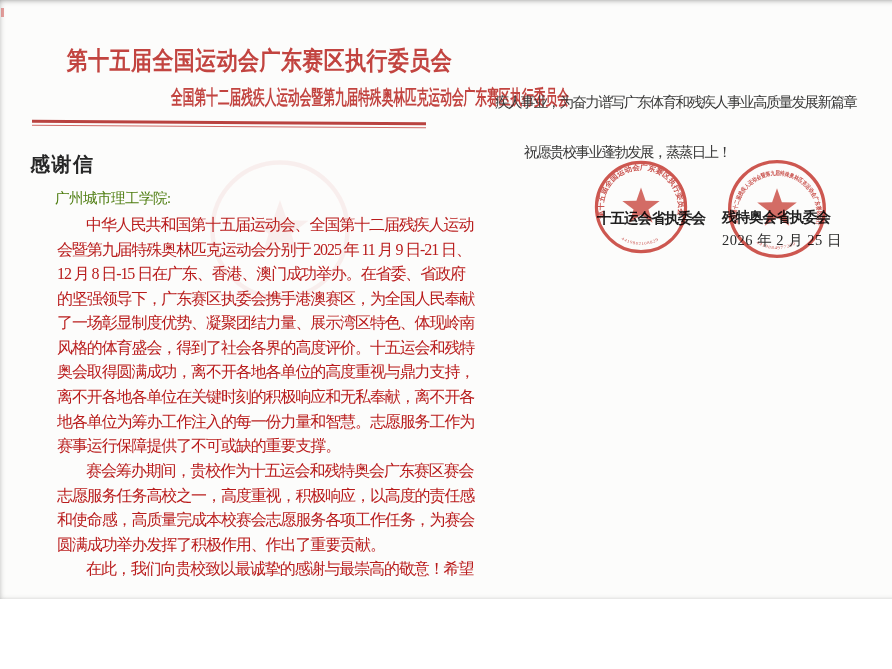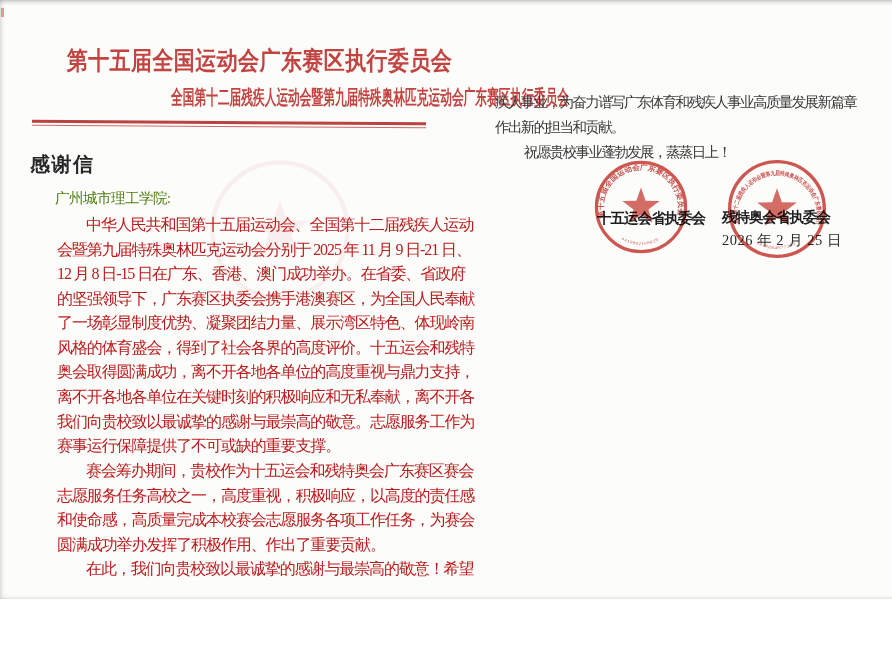--- a/index.html
+++ b/index.html
@@ -86,35 +86,34 @@
     <div class="salut">广州城市理工学院:</div>
 
     <div class="bl ind" style="top:175px">中华人民共和国第十五届运动会、全国第十二届残疾人运动</div>
     <div class="bl" style="top:200px">会暨第九届特殊奥林匹克运动会分别于 2025 年 11 月 9 日-21 日、</div>
     <div class="bl" style="top:224px">12 月 8 日-15 日在广东、香港、澳门成功举办。在省委、省政府</div>
     <div class="bl" style="top:249px">的坚强领导下，广东赛区执委会携手港澳赛区，为全国人民奉献</div>
     <div class="bl" style="top:273px">了一场彰显制度优势、凝聚团结力量、展示湾区特色、体现岭南</div>
     <div class="bl" style="top:298px">风格的体育盛会，得到了社会各界的高度评价。十五运会和残特</div>
     <div class="bl" style="top:322px">奥会取得圆满成功，离不开各地各单位的高度重视与鼎力支持，</div>
     <div class="bl" style="top:347px">离不开各地各单位在关键时刻的积极响应和无私奉献，离不开各</div>
-    <div class="bl" style="top:372px">我们向贵校致以最诚挚的感谢与最崇高的敬意。志愿服务工作为</div>
+    <div class="bl" style="top:372px">地各单位为筹办工作注入的每一份力量和智慧。志愿服务工作为</div>
     <div class="bl" style="top:396px">赛事运行保障提供了不可或缺的重要支撑。</div>
     <div class="bl ind" style="top:421px">赛会筹办期间，贵校作为十五运会和残特奥会广东赛区赛会</div>
     <div class="bl" style="top:446px">志愿服务任务高校之一，高度重视，积极响应，以高度的责任感</div>
     <div class="bl" style="top:470px">和使命感，高质量完成本校赛会志愿服务各项工作任务，为赛会</div>
     <div class="bl" style="top:495px">圆满成功举办发挥了积极作用、作出了重要贡献。</div>
     <div class="bl ind" style="top:519px">在此，我们向贵校致以最诚挚的感谢与最崇高的敬意！希望</div>
 
     <div class="rule-bottom"></div>
   </div>
 
   <div class="page page-right">
 
     <div class="rl" style="top:8px">疾人事业，为奋力谱写广东体育和残疾人事业高质量发展新篇章</div>
-    <div class="rl" style="top:33px">作出新的担当和贡献。</div>
     <div class="rl ind" style="top:58px">祝愿贵校事业蓬勃发展，蒸蒸日上！</div>
 
     <div class="sig sig-l">十五运会省执委会</div>
     <div class="sig sig-r">残特奥会省执委会</div>
     <div class="date">2026 年 2 月 25 日</div>
 
     <svg class="seal" width="98" height="98" viewBox="-50 -50 100 100" style="left:122px;top:73px;">
       <defs>
         <path id="arcL" d="M -37 11 A 38.5 38.5 0 1 1 37 11" fill="none"></path>
         <path id="serL" d="M -20 33 A 38.5 38.5 0 0 0 20 33" fill="none"></path>

